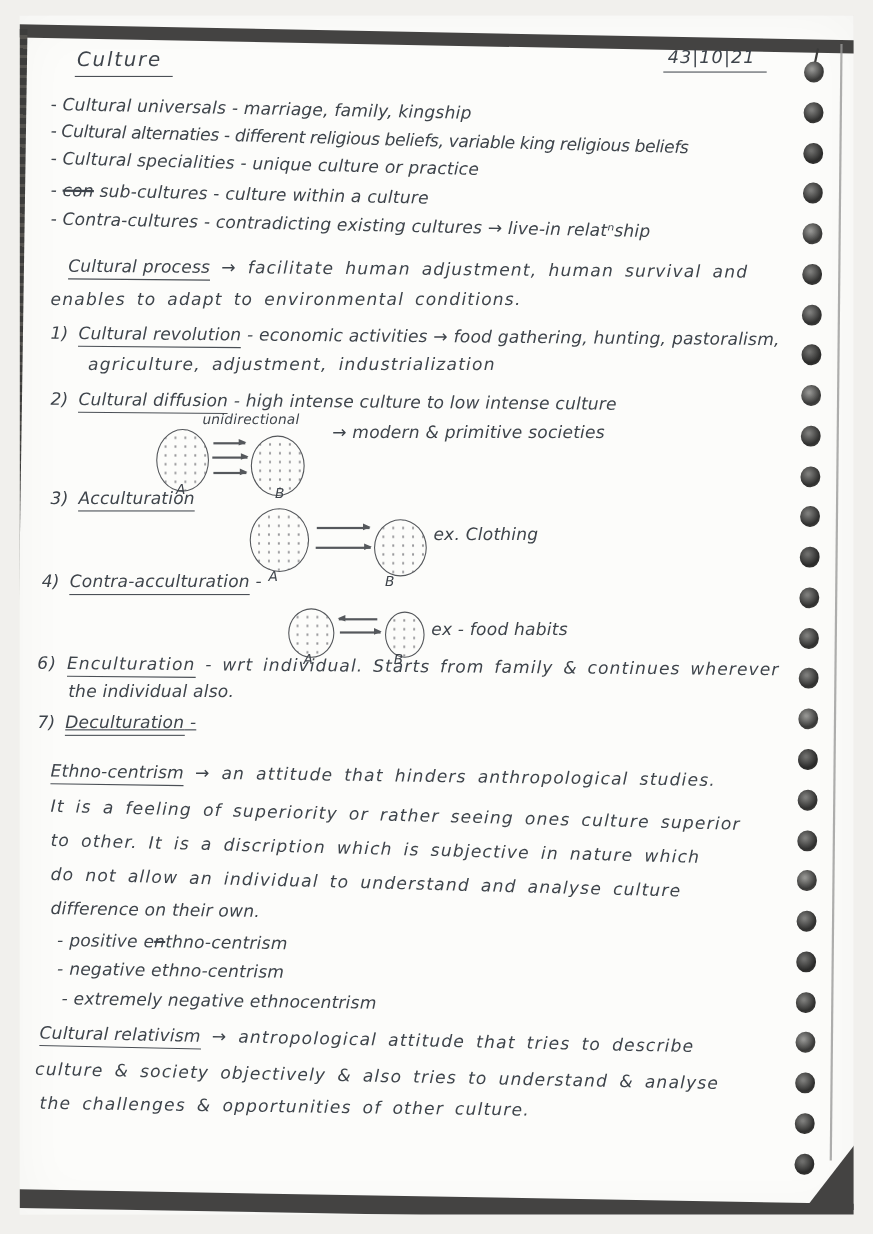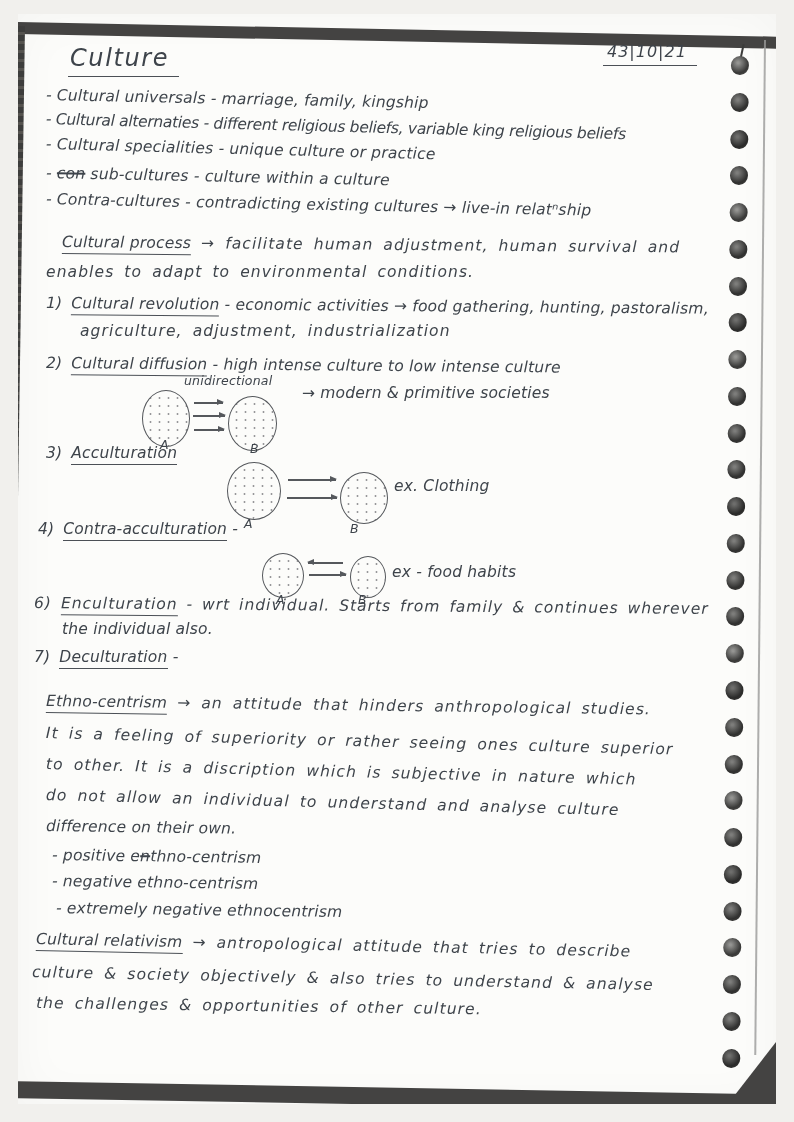--- a/index.html
+++ b/index.html
@@ -34,21 +34,21 @@
   
   .ln{position:absolute;white-space:nowrap;font-size:15.5px;letter-spacing:.2px;}
   .u{border-bottom:1.6px solid #4b5056;padding-bottom:2px;}
   .num{display:inline-block;margin-right:9px;}
   .struck{text-decoration:line-through;text-decoration-thickness:2px;}
   .sup{font-size:11px;vertical-align:6px;}
   .small{font-size:12.5px;}
   .tiny{font-size:11.5px;}
   .wide{letter-spacing:1.1px;word-spacing:4px;}
   .tight{letter-spacing:-.3px;}
-  .title{position:absolute;left:68px;top:44px;font-size:24px;letter-spacing:1.6px;
+  .title{position:absolute;left:68px;top:44px;font-size:18px;letter-spacing:1.6px;
          border-bottom:1.8px solid #4b5056;padding:0 10px 4px 2px;}
   .date{position:absolute;left:603px;top:42px;font-size:16px;letter-spacing:1px;
         border-bottom:1.8px solid #4b5056;padding:0 10px 4px 4px;}
 
   
   .r05{transform:rotate(.5deg);transform-origin:0 50%;}
   .r08{transform:rotate(.8deg);transform-origin:0 50%;}
   .r12{transform:rotate(1.2deg);transform-origin:0 50%;}
   .r15{transform:rotate(1.5deg);transform-origin:0 50%;}
 
@@ -163,21 +163,21 @@
       <div class="circle" style="left:350px;top:556px;width:34px;height:40px;"></div>
       <div class="lbl tiny" style="left:276px;top:592px;">A</div>
       <div class="lbl tiny" style="left:358px;top:592px;">B</div>
       <div class="ln" style="left:392px;top:563px;text-align:right;">ex - food habits</div>
 
       <div class="ln r05" style="left:34px;top:594px;letter-spacing:1px;word-spacing:3px;">
         <span class="num">6)</span><span class="u">Enculturation</span><span> - wrt individual. Starts from family &amp; continues wherever</span>
       </div>
       <div class="ln" style="left:62px;top:620px;">the individual also.</div>
 
-      <div class="ln" style="left:34px;top:648px;">
+      <div class="ln" style="left:34px;top:648px;text-decoration:underline;">
         <span class="num">7)</span><span class="u">Deculturation</span><span> -</span>
       </div>
 
       <div class="ln r08" style="left:46px;top:692px;">
         <span class="u">Ethno-centrism</span><span class="wide"> → an attitude that hinders anthropological studies.</span>
       </div>
       <div class="ln r15 wide" style="left:46px;top:724px;">It is a feeling of superiority or rather seeing ones culture superior</div>
       <div class="ln r15 wide" style="left:46px;top:755px;">to other. It is a discription which is subjective in nature which</div>
       <div class="ln r15 wide" style="left:46px;top:786px;">do not allow an individual to understand and analyse culture</div>
       <div class="ln r08" style="left:46px;top:817px;">difference on their own.</div>

